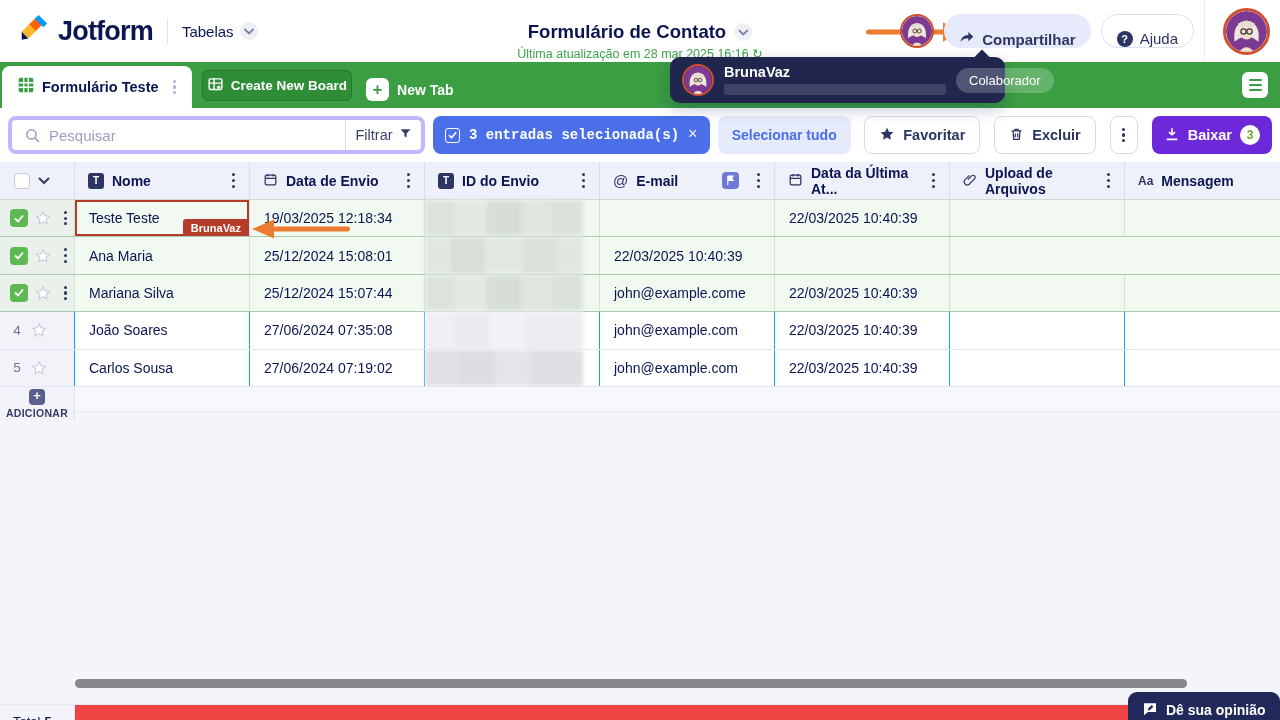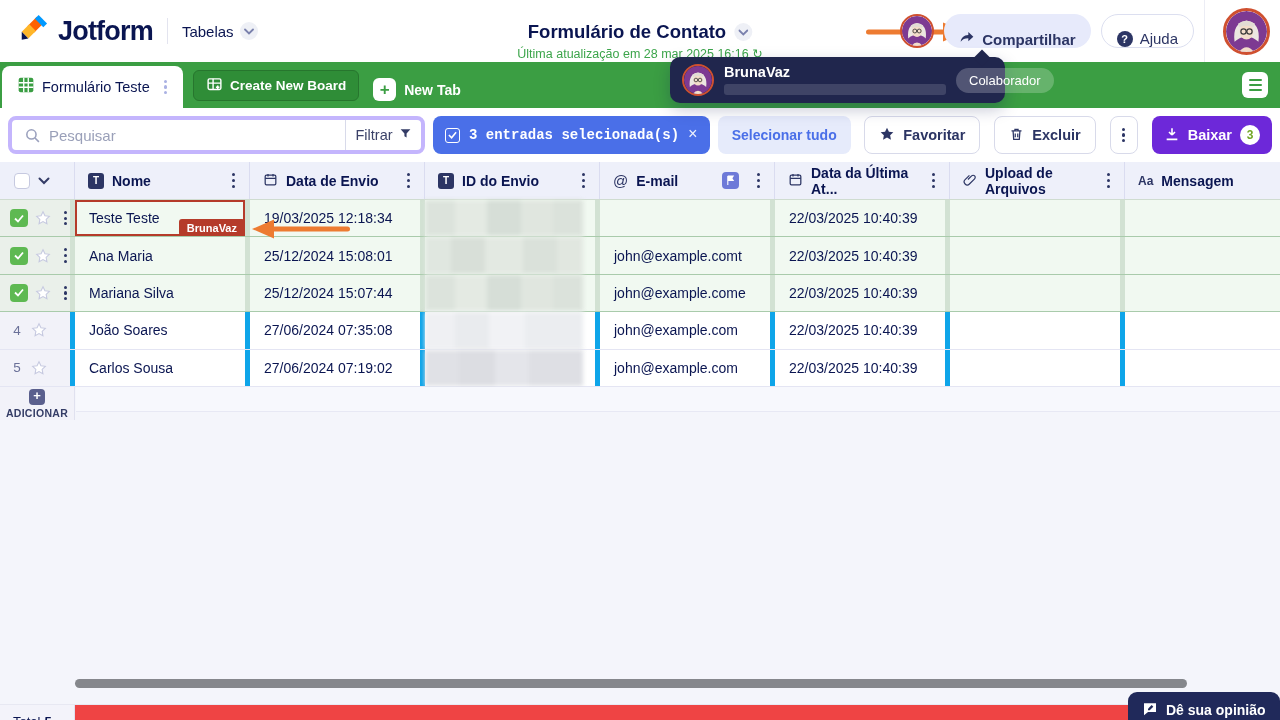--- a/index.html
+++ b/index.html
@@ -33,25 +33,25 @@
   .tooltip { position:absolute; left:670px; top:57px; width:335px; height:46px; background:#20264d; border-radius:10px; display:flex; align-items:center; padding:0 12px; gap:10px; box-shadow:0 6px 16px rgba(10,21,81,.25); z-index:30; }
   .tooltip .caret { position:absolute; top:-5px; left:306px; width:12px; height:12px; background:#20264d; transform:rotate(45deg); }
   .tooltip .avatar { width:32px; height:32px; border:2px solid #cf5030; }
   .tt-name { color:#fff; font-size:14.5px; font-weight:bold; line-height:1.1; }
   .tt-blur { margin-top:4px; width:222px; height:11px; border-radius:3px; background:rgba(255,255,255,.14); }
   .tt-badge { margin-left:auto; background:rgba(255,255,255,.22); color:#ffffff; font-size:13px; padding:5px 13px; border-radius:13px; }
 
   
   .tabbar { position:absolute; top:62px; left:0; width:1280px; height:46px; background:#3b9e43; display:flex; align-items:flex-end; }
   .tab-active { margin-left:2px; height:42px; background:#fff; border-radius:8px 8px 0 0; display:flex; align-items:center; gap:8px; padding:0 10px 0 16px; cursor:pointer; }
-  .tab-active .lbl { font-size:14.5px; font-weight:normal; color:#0a1551; }
+  .tab-active .lbl { font-size:14.5px; font-weight:bold; color:#0a1551; }
   .kebab { display:inline-flex; flex-direction:column; gap:2.5px; padding:4px 6px; cursor:pointer; }
   .kebab i { width:3.2px; height:3.2px; border-radius:50%; background:#2c3564; }
   .kebab.light i { background:#aab1e3; }
-  .board-btn { margin:0 0 7px 10px; height:31px; background:#2f8d37; border:1px solid #27762e; border-radius:6px; color:#fff; font-size:13.5px; font-weight:bold; display:flex; align-items:center; gap:7px; padding:0 12px; cursor:pointer; }
+  .board-btn { margin:0 0 7px 10px; height:31px; background:#2f8d37; border:1px solid #27762e; border-radius:6px; color:#fff; font-size:13.5px; font-weight:bold; display:flex; align-items:center; gap:7px; padding:0 4px; cursor:pointer; }
   .newtab-btn { margin:0 0 7px 14px; display:flex; align-items:center; gap:8px; color:#fff; font-size:14px; font-weight:bold; cursor:pointer; }
   .plus-sq { width:23px; height:23px; background:#fff; border-radius:6px; color:#3b9e43; font-size:17px; font-weight:bold; display:flex; align-items:center; justify-content:center; }
   .menu-sq { position:absolute; right:12px; top:10px; width:26px; height:26px; background:#fff; border-radius:6px; display:flex; flex-direction:column; gap:2.6px; align-items:center; justify-content:center; cursor:pointer; }
   .menu-sq i { width:13px; height:2.6px; background:#3b9e43; border-radius:2px; }
 
   
   .toolbar { position:absolute; top:108px; left:0; width:1280px; height:54px; background:#fff; display:flex; align-items:center; padding:0 8px; }
   .searchbox { width:417px; height:38px; border:4px solid #c4b5fd; border-radius:8px; display:flex; align-items:center; }
   .searchbox input { flex:1; border:none; outline:none; font-size:15px; color:#0a1551; padding:0 8px; font-family:"Liberation Sans",sans-serif; background:transparent; }
   .searchbox input::placeholder { color:#9aa0b9; }
@@ -74,21 +74,21 @@
   .th .kebab { margin-left:auto; }
   .t-ico { width:16px; height:16px; background:#2c3564; border-radius:3px; color:#fff; font-size:10px; font-weight:bold; display:flex; align-items:center; justify-content:center; flex:none; }
   .at-ico { font-size:15px; color:#2c3564; font-weight:normal; }
   .aa-ico { font-size:12px; color:#2c3564; font-weight:bold; }
   .fbadge { width:17px; height:17px; background:#6e7ad8; border-radius:4px; display:flex; align-items:center; justify-content:center; margin-left:auto; }
   .hcheck { width:16px; height:16px; background:#fff; border:1.5px solid #c6c9e0; border-radius:4px; margin-left:6px; cursor:pointer; }
   .rows { position:absolute; top:200px; left:0; width:1280px; }
   .trow { height:37.4px; }
   .trow.sel { background:#f1f9f1; border-bottom:1px solid #a9cbab; }
   .trow.plain { background:#fff; border-bottom:1px solid #e4e5f3; }
-  .td { display:flex; align-items:center; padding:0 8px 0 14px; font-size:14px; color:#0a1551; border-right:5px solid #0ea5e9; position:relative; overflow:visible; cursor:pointer; }
+  .td { display:flex; align-items:center; padding:0 8px 0 14px; font-size:14px; color:#0a1551; border-right:1px solid #0ea5e9; position:relative; overflow:visible; cursor:pointer; }
   .sel .td { border-right-color:#d2e2d3; }
   .gutter { gap:7px; padding-left:10px; }
   .sel .gutter { background:#eaf0ea; }
   .plain .gutter { background:#f2f2f9; }
   .rownum { width:14px; text-align:center; font-size:13.5px; color:#6b7199; }
   .gchk { width:18px; height:18px; background:#5eb952; border-radius:4px; display:flex; align-items:center; justify-content:center; flex:none; cursor:pointer; }
   .star { display:flex; cursor:pointer; }
   .sel-outline { position:absolute; inset:0; border:2px solid #b53b2a; pointer-events:none; }
   .collab-tag { position:absolute; right:0; bottom:0; background:#b53b2a; color:#fff; font-size:11px; font-weight:bold; padding:2.5px 8px; border-radius:3px; z-index:6; }
   .row-arrow { position:absolute; left:252px; top:218px; z-index:7; }
@@ -478,23 +478,20 @@
       <div class="td">
           <span>Ana Maria</span>
         </div>
       <div class="td">
           <span>25/12/2024 15:08:01</span>
         </div>
       <div class="td">
           <span class="blurblock blur-green2"></span>
         </div>
       <div class="td">
-          <span>john@example.comt</span>
-        </div>
-      <div class="td">
           <span>22/03/2025 10:40:39</span>
         </div>
       <div class="td"></div>
       <div class="td" style="border-right:none;"></div>
     </div>
 
     <div class="trow sel grid-row">
       <div class="td gutter">
         <span class="gchk">
             <svg width="10" height="9" viewBox="0 0 10 8">

